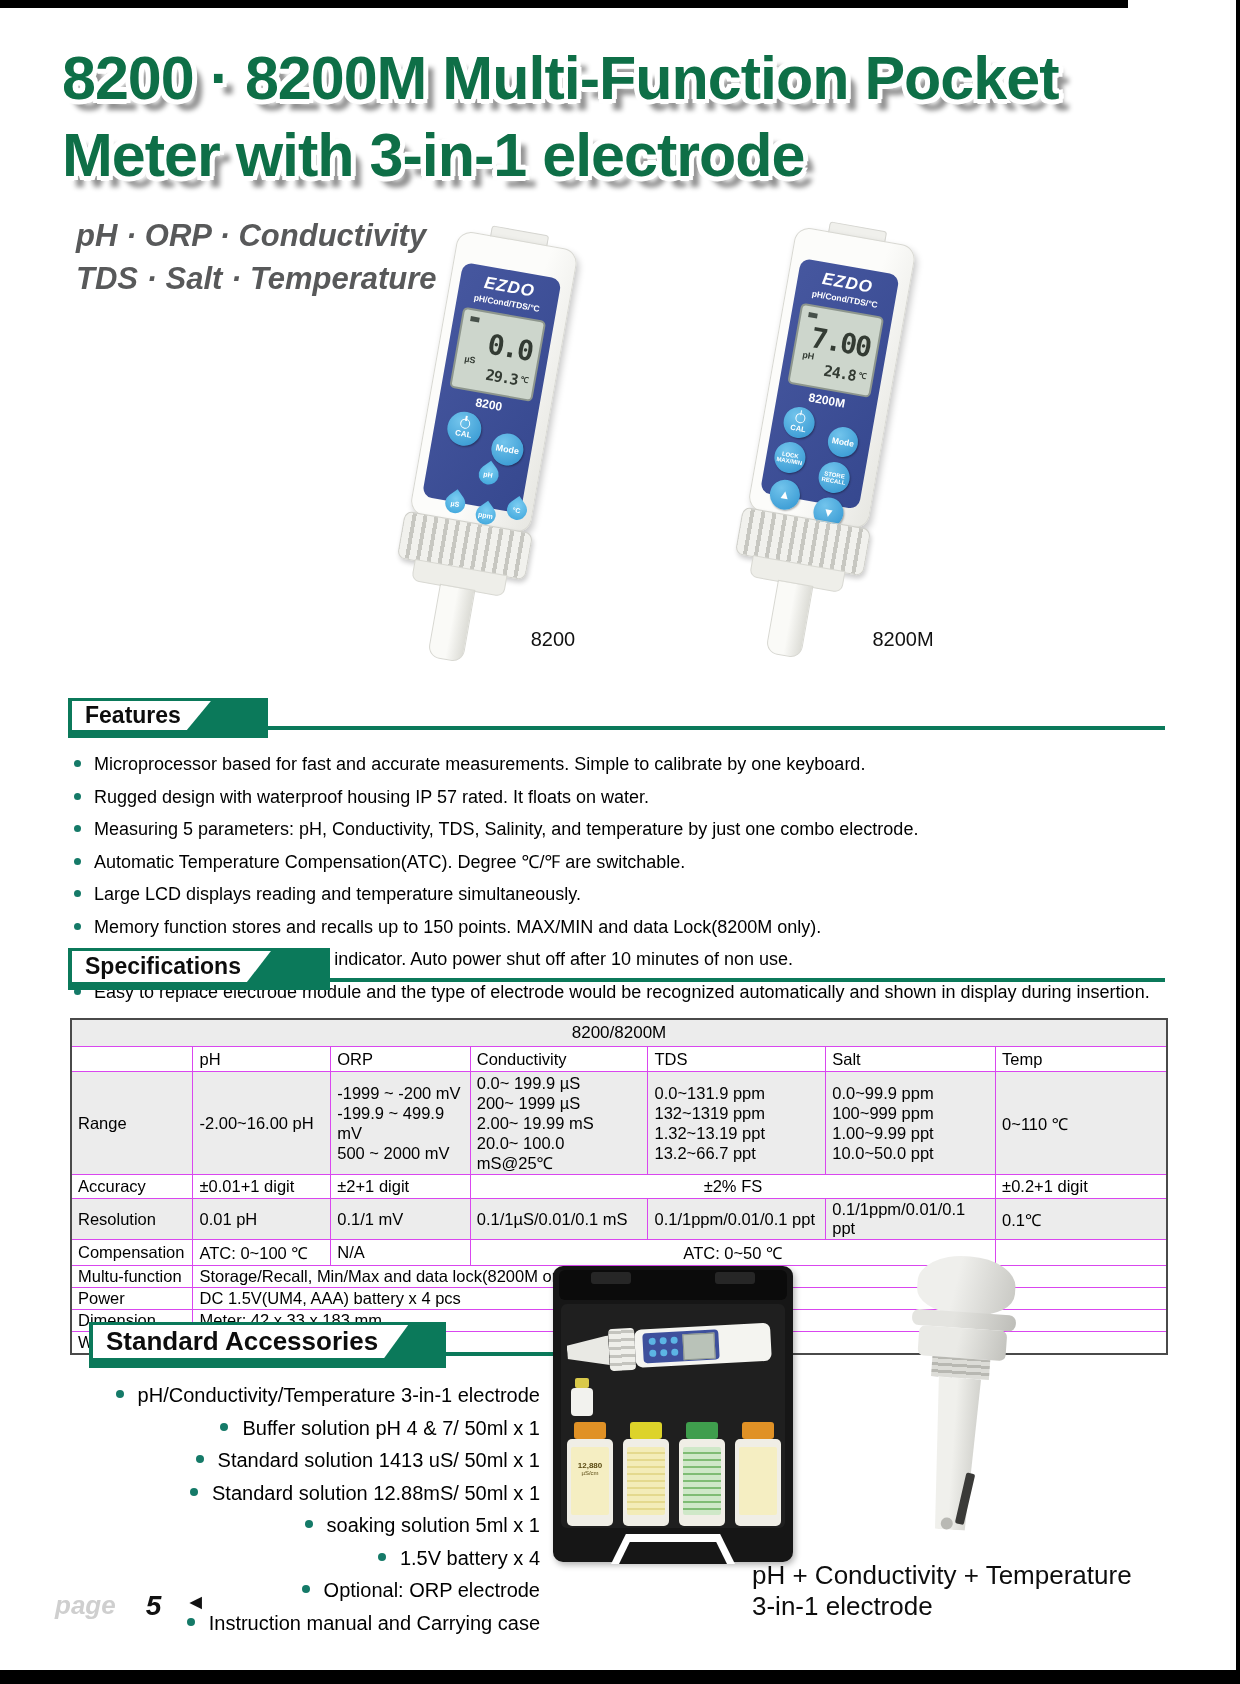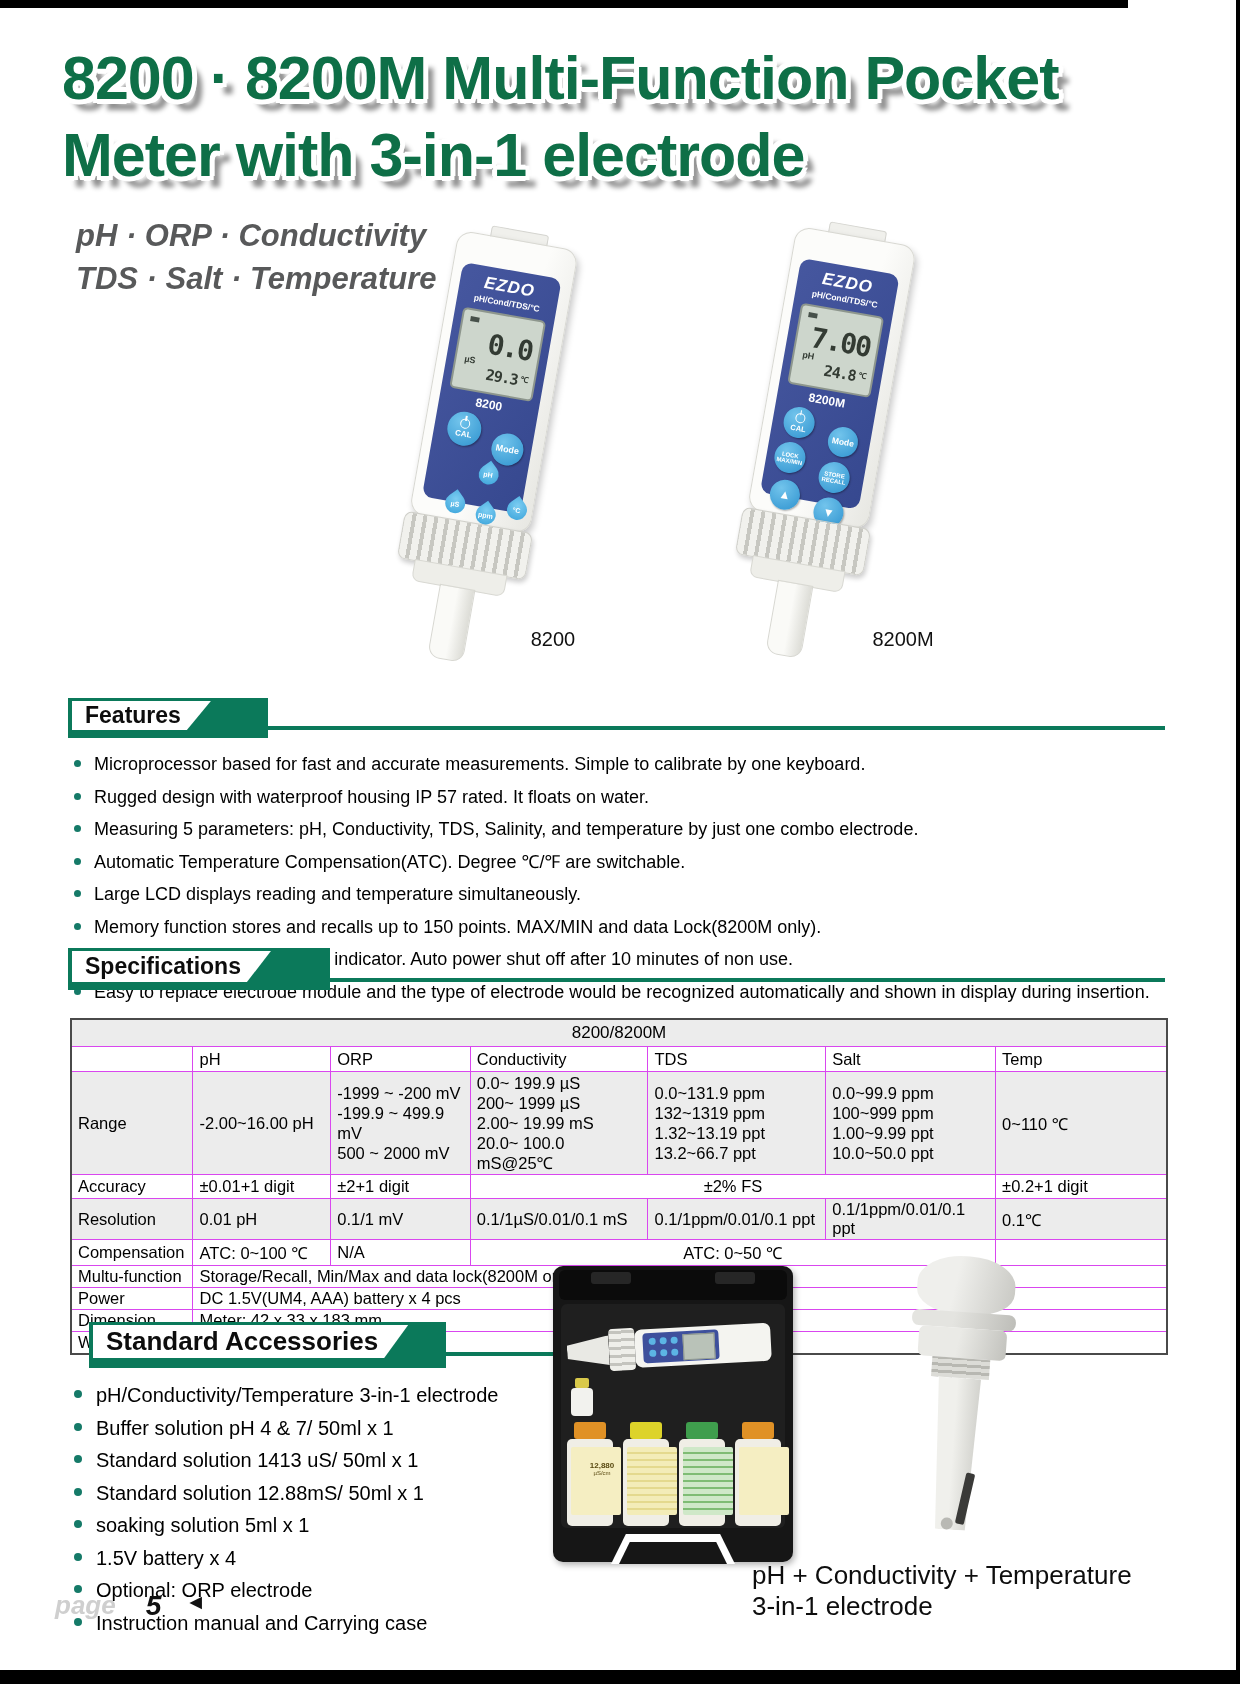--- a/index.html
+++ b/index.html
@@ -25,21 +25,21 @@
              padding:0 30px 0 13px;color:#0d0d0d;font-weight:bold;
              clip-path:polygon(0 0,100% 0,calc(100% - 24px) 100%,0 100%);}
   .sec-line{position:absolute;background:#0b795a;height:4px;}
 
   
   .blist{position:absolute;}
   .bitem{display:flex;align-items:flex-start;}
   .bullet{flex:0 0 auto;border-radius:50%;background:#157a68;}
   .f-item{margin-bottom:7.5px;font-size:18px;line-height:25px;}
   .f-item .bullet{width:7px;height:7px;margin:8px 13px 0 4px;}
-  .a-item{margin-bottom:6.5px;font-size:20px;line-height:26px;}
+  .a-item{margin-bottom:6.5px;font-size:20px;line-height:26px;justify-content:flex-end;}
   .a-item .bullet{width:8px;height:8px;margin:8px 14px 0 4px;}
 
   
   .spec-table{position:absolute;left:70px;top:1018px;width:1098px;border-collapse:collapse;
               font-size:16.5px;border:2px solid #4a4a4a;}
   .spec-table td{border:1px solid #d946ef;padding:1px 6px;vertical-align:middle;}
   .t-title td{text-align:center;background:#ececec;height:24px;font-size:17px;}
   .t-head td{height:22px;}
   .t-gray td{background:#ececec;}
   .t-center{text-align:center;}
@@ -106,21 +106,21 @@
   .cm-dot{position:absolute;width:7px;height:7px;border-radius:50%;background:#5cb5e4;}
   .cm-lcd{position:absolute;left:88px;top:6px;width:28px;height:26px;background:#b9c2b8;border:1px solid #8d968d;}
   .cm-brand{position:absolute;right:2px;top:12px;font-size:7px;font-weight:bold;font-style:italic;color:#5a6aae;}
   .sbottle{position:absolute;left:18px;top:112px;width:22px;height:38px;}
   .sbottle .cap{width:14px;height:10px;background:#d9c94b;margin:0 auto;border-radius:2px;}
   .sbottle .bod{width:22px;height:28px;background:#f2f2ee;border-radius:4px;}
   .bottle{position:absolute;width:46px;height:104px;}
   .bottle .cap{width:32px;height:17px;margin:0 auto;border-radius:3px;}
   .bottle .bod{width:46px;height:87px;background:#f0eee6;border-radius:5px;position:relative;}
   .bottle .lab{position:absolute;left:4px;top:8px;width:38px;height:68px;border-radius:2px;
-               font-size:6px;text-align:center;color:#5a4a12;overflow:hidden;padding-left:12px;}
+               font-size:6px;text-align:center;color:#5a4a12;overflow:hidden;}
   .case-handle{position:absolute;left:58px;bottom:-2px;width:124px;height:30px;background:#fff;
                clip-path:polygon(12% 0,88% 0,100% 100%,0 100%);}
   .case-handle::after{content:"";position:absolute;left:8px;top:8px;right:8px;bottom:0;background:#161616;
                clip-path:polygon(10% 0,90% 0,100% 100%,0 100%);}
 
   
   .probe3{position:absolute;left:893px;top:1256px;width:130px;height:300px;transform:rotate(4deg);}
   .p-dome{position:absolute;left:16px;top:0;width:98px;height:58px;border-radius:48% 48% 40% 40%;
           background:linear-gradient(100deg,#efefec 40%,#c8c8c3);}
   .p-ring1{position:absolute;left:13px;top:56px;width:104px;height:16px;border-radius:7px;

